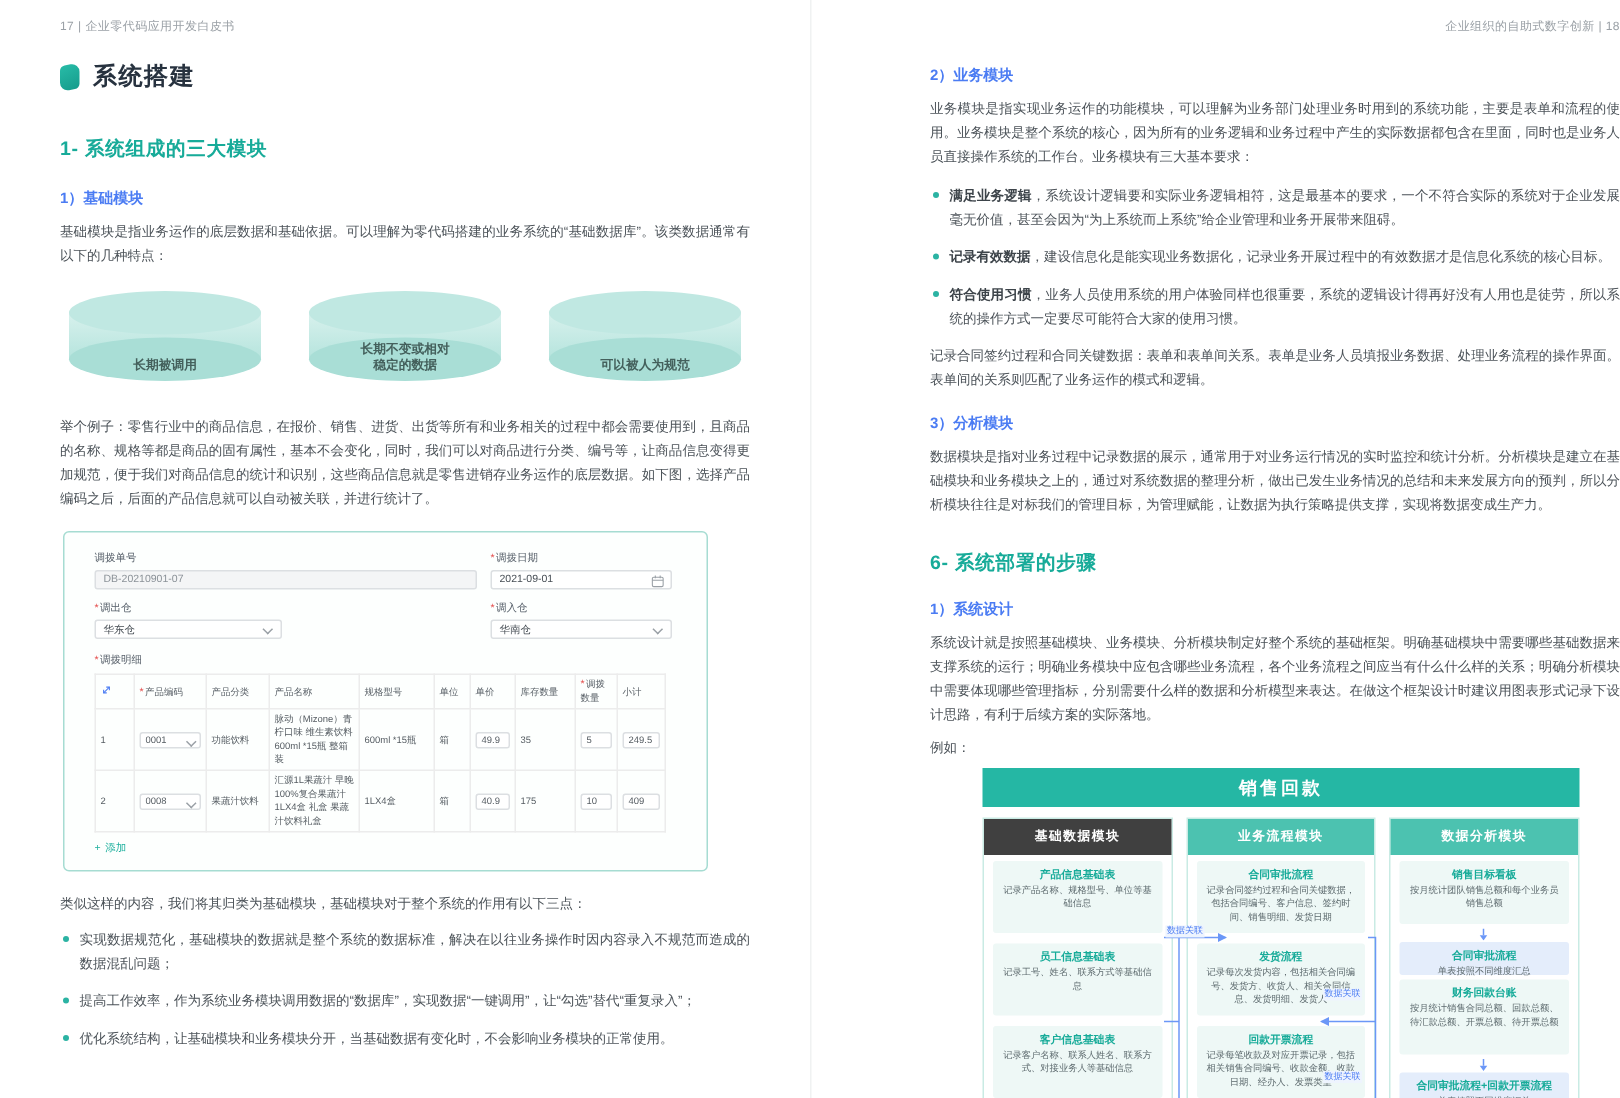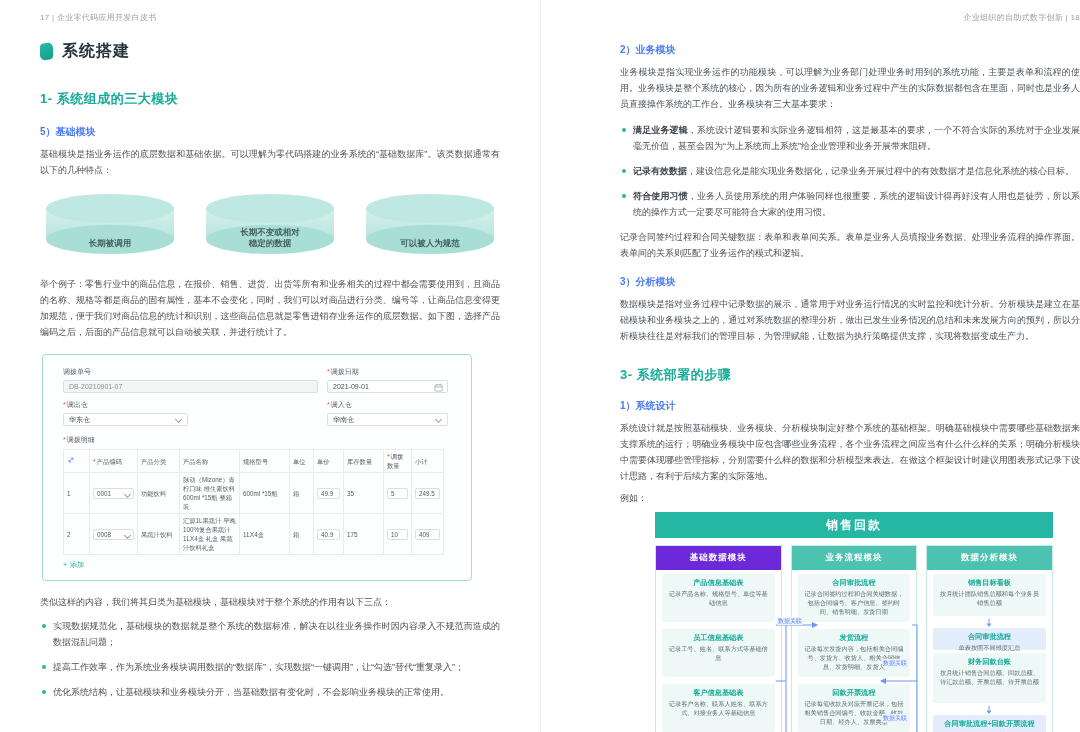--- a/index.html
+++ b/index.html
@@ -62,21 +62,21 @@
   
   .example{margin-top:8px;font-size:9px;color:#4b5258;}
   .diagram{position:relative;margin-top:7px;margin-left:35px;width:398px;}
   .dg-banner{height:26px;background:#25b7a4;color:#fff;font-size:12px;font-weight:bold;letter-spacing:2px;
              display:flex;align-items:center;justify-content:center;}
   .dg-cols{display:flex;gap:9px;margin-top:7px;align-items:stretch;}
   .dg-col{box-sizing:border-box;width:126.6px;border:1px solid #c9ebe4;background:#fff;
           display:flex;flex-direction:column;}
   .dg-col-head{height:24px;flex:0 0 24px;display:flex;align-items:center;justify-content:center;
                color:#fff;font-size:8.5px;font-weight:bold;letter-spacing:1px;background:#4cc2b0;}
-  .dg-col-head.light{background:#6d28d9;}
+  .dg-col-head.light{background:#404040;}
   .dg-body{display:flex;flex-direction:column;gap:7px;padding:4px 6px 4px 6px;flex:1;}
   .c3 .dg-body{gap:3px;}
   .dbox{box-sizing:border-box;background:#eef8f6;border-radius:2px;padding:4px 4px;text-align:center;height:48px;}
   .c3 .dbox{height:42px;}
   .c3 .dbox.tall{height:50px;}
   .dbox.hl{background:#e4edfb;height:22px;}
   .dbox-t{font-size:7.2px;font-weight:bold;color:#17ab99;line-height:10px;margin-bottom:2px;}
   .dbox-d{font-size:6.2px;color:#5d6a6e;line-height:8.8px;}
   .dg-arrow{display:flex;justify-content:center;height:6px;flex:0 0 6px;}
   .dg-links{position:absolute;left:0;top:33px;width:398px;height:200px;pointer-events:none;}
@@ -93,21 +93,21 @@
 
   <div class="page left">
     <div class="page-head">17 | 企业零代码应用开发白皮书</div>
 
     <div class="title-row">
       <span class="leaf"></span>
       <h1>系统搭建</h1>
     </div>
 
     <h2 class="teal" style="margin-top:28px;">1- 系统组成的三大模块</h2>
-    <h3 class="blue" style="margin-top:17px;">5）基础模块</h3>
+    <h3 class="blue" style="margin-top:17px;">1）基础模块</h3>
     <p class="body" style="margin-top:7px;">基础模块是指业务运作的底层数据和基础依据。可以理解为零代码搭建的业务系统的“基础数据库”。该类数据通常有以下的几种特点：</p>
 
     <div class="cyl-row">
       <div class="cyl">
         <div class="cyl-body"></div>
         <div class="cyl-bot"></div>
         <div class="cyl-top"></div>
         <div class="cyl-label">长期被调用</div>
       </div>
       <div class="cyl">
@@ -281,21 +281,21 @@
     <ul class="dots" style="margin-top:10px;">
       <li><span class="lead">满足业务逻辑</span><span>，系统设计逻辑要和实际业务逻辑相符，这是最基本的要求，一个不符合实际的系统对于企业发展毫无价值，甚至会因为“为上系统而上系统”给企业管理和业务开展带来阻碍。</span></li>
       <li><span class="lead">记录有效数据</span><span>，建设信息化是能实现业务数据化，记录业务开展过程中的有效数据才是信息化系统的核心目标。</span></li>
       <li><span class="lead">符合使用习惯</span><span>，业务人员使用系统的用户体验同样也很重要，系统的逻辑设计得再好没有人用也是徒劳，所以系统的操作方式一定要尽可能符合大家的使用习惯。</span></li>
     </ul>
 
     <p class="body" style="margin-top:3px;">记录合同签约过程和合同关键数据：表单和表单间关系。表单是业务人员填报业务数据、处理业务流程的操作界面。表单间的关系则匹配了业务运作的模式和逻辑。</p>
     <h3 class="blue" style="margin-top:14px;">3）分析模块</h3>
     <p class="body" style="margin-top:7px;">数据模块是指对业务过程中记录数据的展示，通常用于对业务运行情况的实时监控和统计分析。分析模块是建立在基础模块和业务模块之上的，通过对系统数据的整理分析，做出已发生业务情况的总结和未来发展方向的预判，所以分析模块往往是对标我们的管理目标，为管理赋能，让数据为执行策略提供支撑，实现将数据变成生产力。</p>
 
-    <h2 class="teal" style="margin-top:22px;">3- 系统部署的步骤</h2>
+    <h2 class="teal" style="margin-top:22px;">6- 系统部署的步骤</h2>
     <h3 class="blue" style="margin-top:15px;">1）系统设计</h3>
     <p class="body" style="margin-top:7px;">系统设计就是按照基础模块、业务模块、分析模块制定好整个系统的基础框架。明确基础模块中需要哪些基础数据来支撑系统的运行；明确业务模块中应包含哪些业务流程，各个业务流程之间应当有什么什么样的关系；明确分析模块中需要体现哪些管理指标，分别需要什么样的数据和分析模型来表达。在做这个框架设计时建议用图表形式记录下设计思路，有利于后续方案的实际落地。</p>
     <div class="example">例如：</div>
 
     <div class="diagram">
       <div class="dg-banner">销售回款</div>
       <div class="dg-cols">
 
         <div class="dg-col c1">
           <div class="dg-col-head light">基础数据模块</div>

